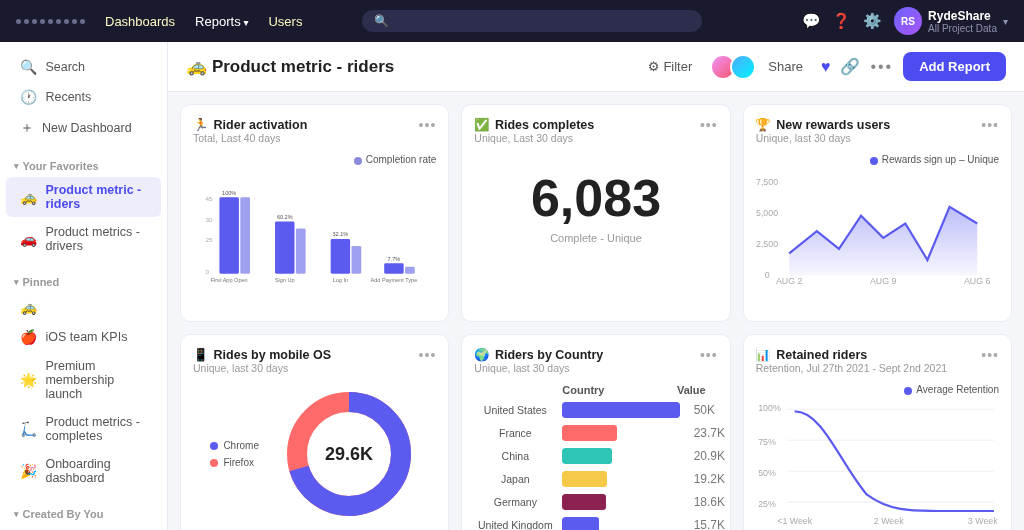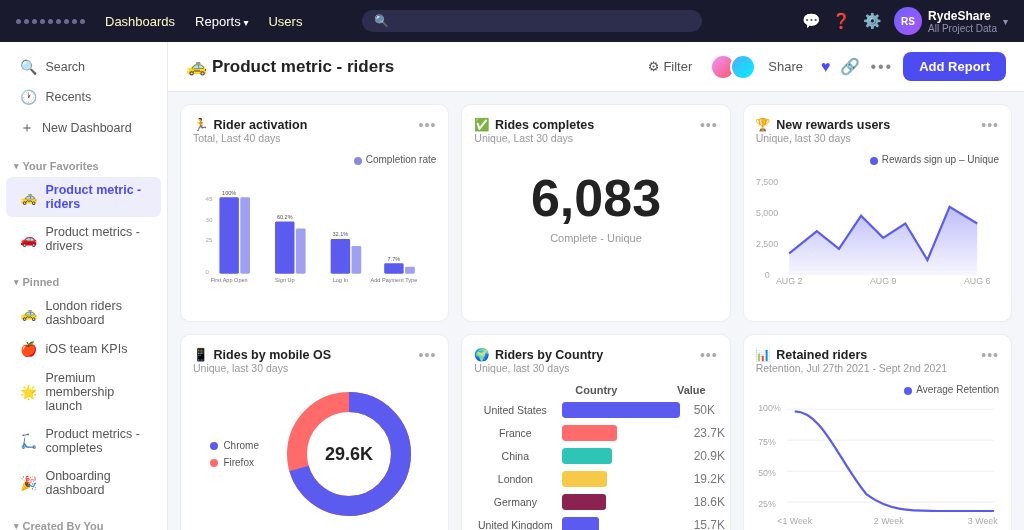--- a/index.html
+++ b/index.html
@@ -145,21 +145,20 @@
       <span class="icon">🚗</span>
       <span>Product metrics - drivers</span>
     </div>
     <div class="sidebar-divider"></div>
     <div class="sidebar-section">
       <span class="chevron">▾</span>
       <span>Pinned</span>
     </div>
     <div class="sidebar-item">
       <span class="icon">🚕</span>
-      <span>London riders dashboard</span>
     </div>
     <div class="sidebar-item">
       <span class="icon">🍎</span>
       <span>iOS team KPIs</span>
     </div>
     <div class="sidebar-item">
       <span class="icon">🌟</span>
       <span>Premium membership launch</span>
     </div>
     <div class="sidebar-item">
@@ -345,21 +344,21 @@
           <div>
             <div class="card-title">
               <span>🌍</span>
               <span>Riders by Country</span>
             </div>
             <div class="card-subtitle">Unique, last 30 days</div>
           </div>
           <span class="card-menu">•••</span>
         </div>
         <div style="display:flex; justify-content:space-between; margin-bottom:6px; padding-left:88px;">
-          <span style="font-size:11px; font-weight:600; color:#555; display:flex; align-items:center; gap:2px;margin-left:13px;">Country</span>
+          <span style="font-size:11px; font-weight:600; color:#555; display:flex; align-items:center; gap:2px;">Country</span>
           <span style="font-size:11px; font-weight:600; color:#555; margin-right:12px; display:flex; align-items:center; gap:2px;">Value</span>
         </div>
         <div class="country-rows" id="country-rows">
             <div class="country-row">
     <span class="country-name">United States</span>
     <div class="country-bar-bg">
       <div class="country-bar-fill" style="width:100%; background:#5b5bf0;"></div>
     </div>
     <span class="country-value">50K</span>
   </div>
@@ -371,21 +370,21 @@
     <span class="country-value">23.7K</span>
   </div>
             <div class="country-row">
     <span class="country-name">China</span>
     <div class="country-bar-bg">
       <div class="country-bar-fill" style="width:42%; background:#2ec4b6;"></div>
     </div>
     <span class="country-value">20.9K</span>
   </div>
             <div class="country-row">
-    <span class="country-name">London</span>
+    <span class="country-name">Japan</span>
     <div class="country-bar-bg">
       <div class="country-bar-fill" style="width:38%; background:#f7c948;"></div>
     </div>
     <span class="country-value">19.2K</span>
   </div>
             <div class="country-row">
     <span class="country-name">Germany</span>
     <div class="country-bar-bg">
       <div class="country-bar-fill" style="width:37%; background:#8b2252;"></div>
     </div>

